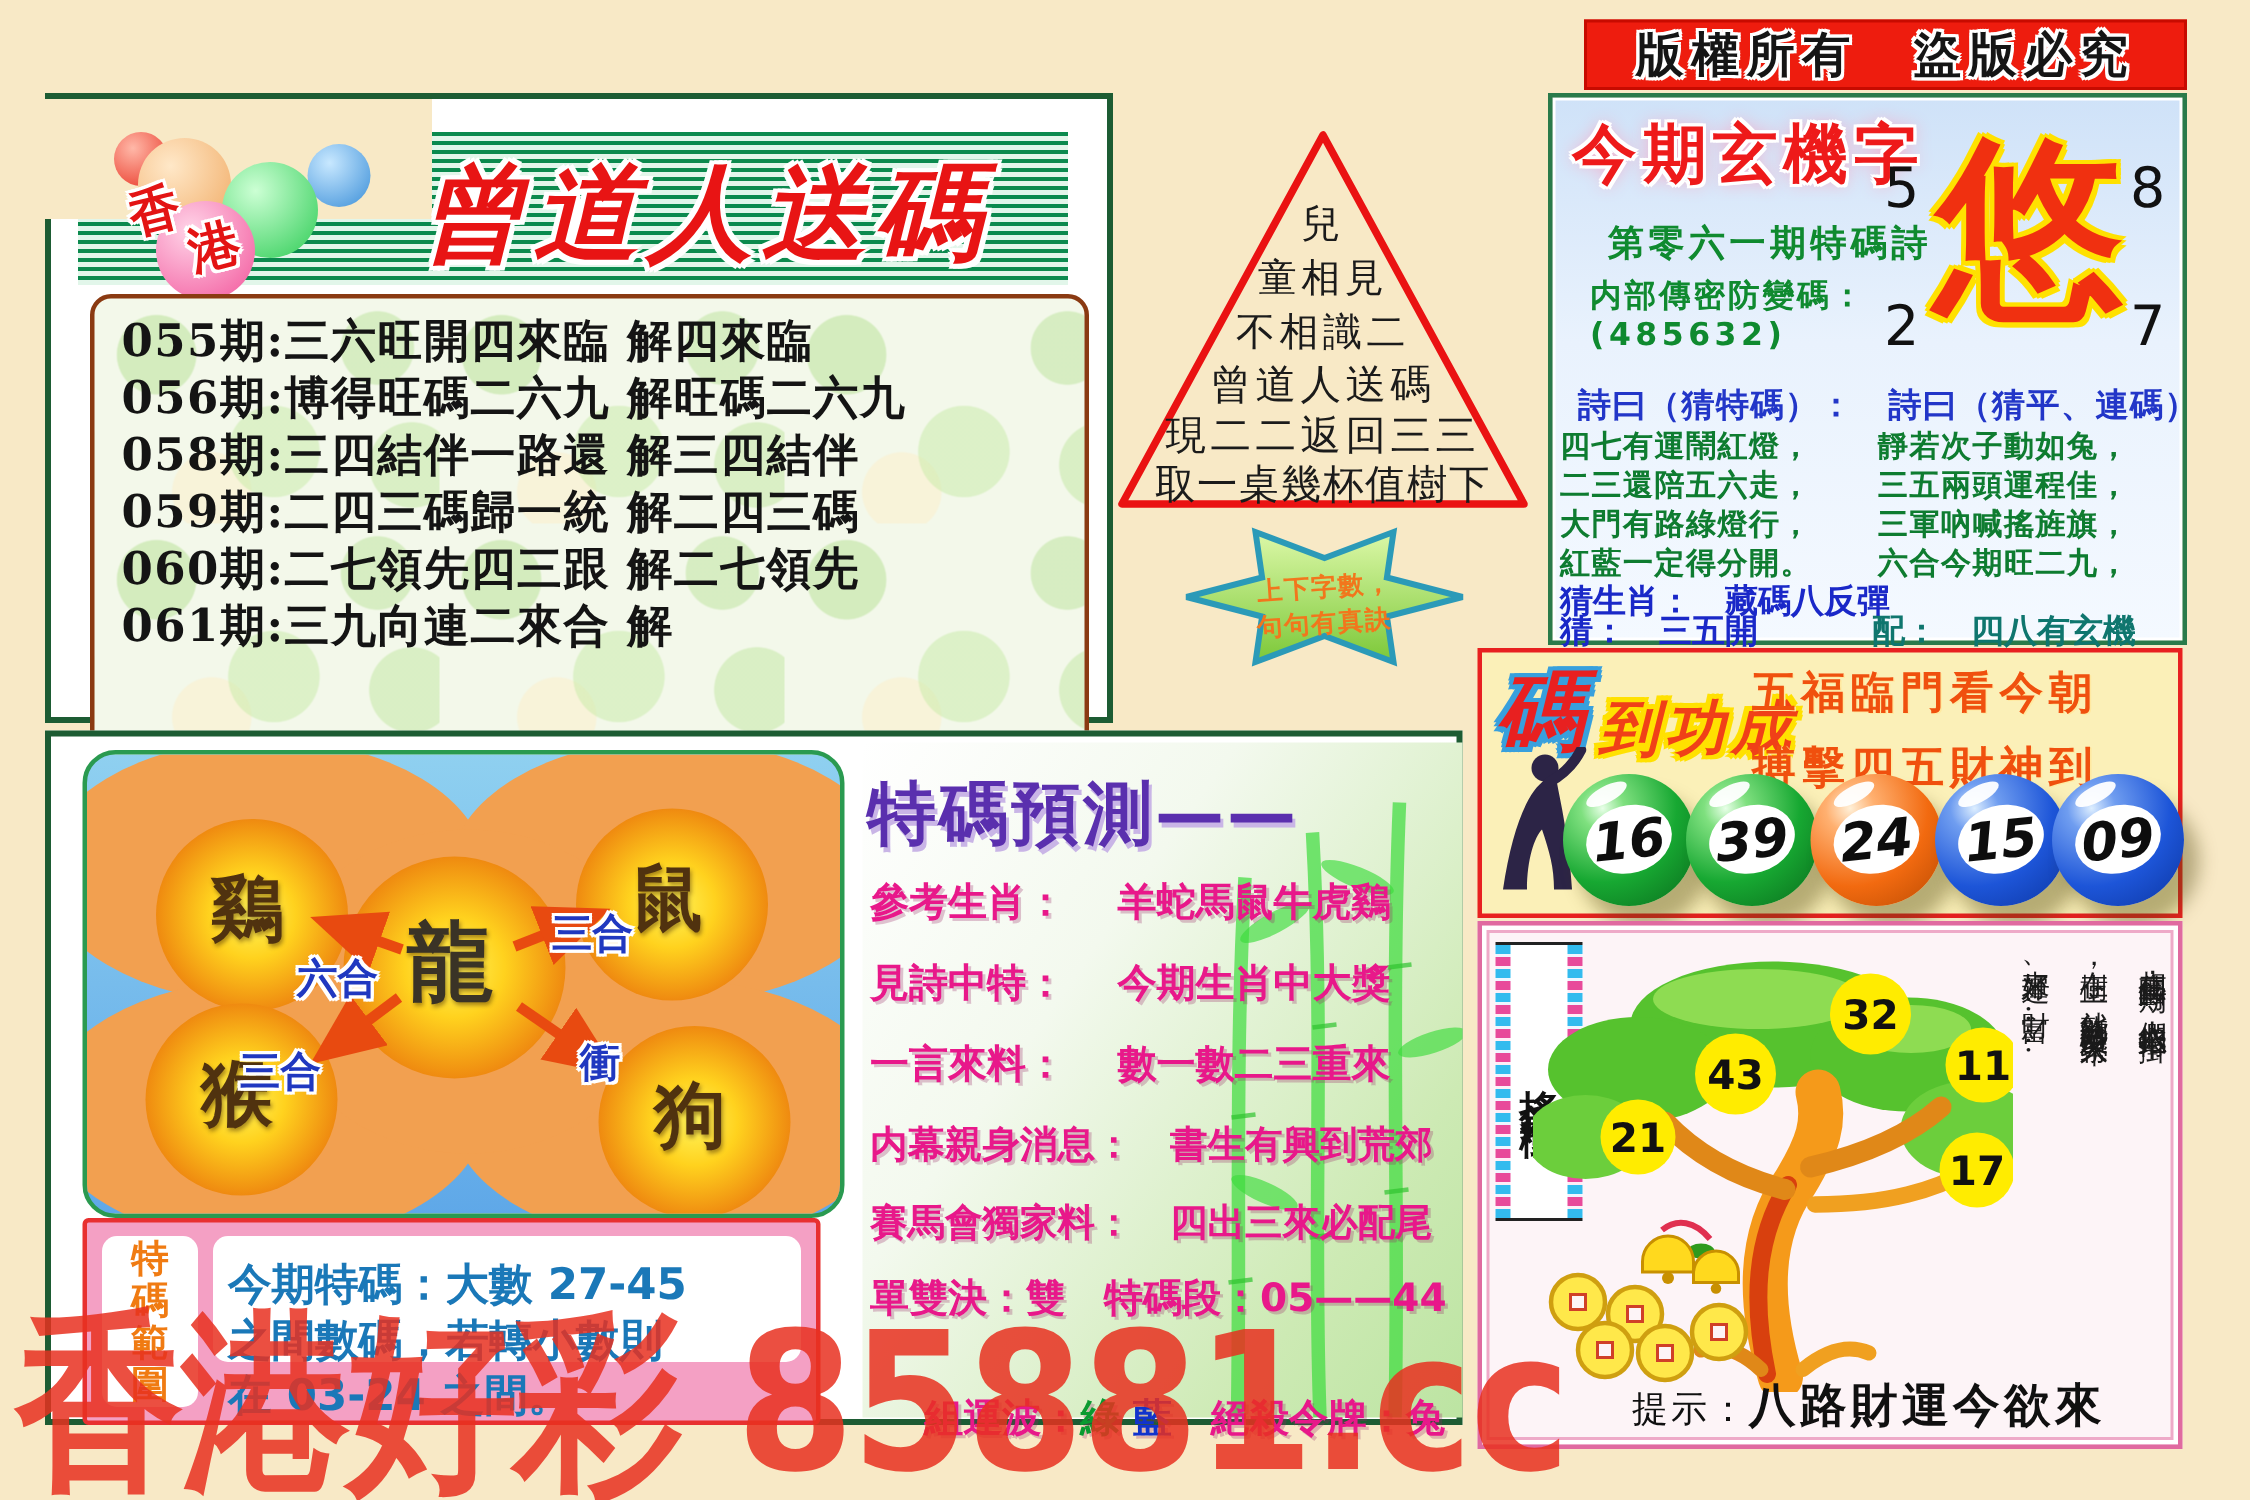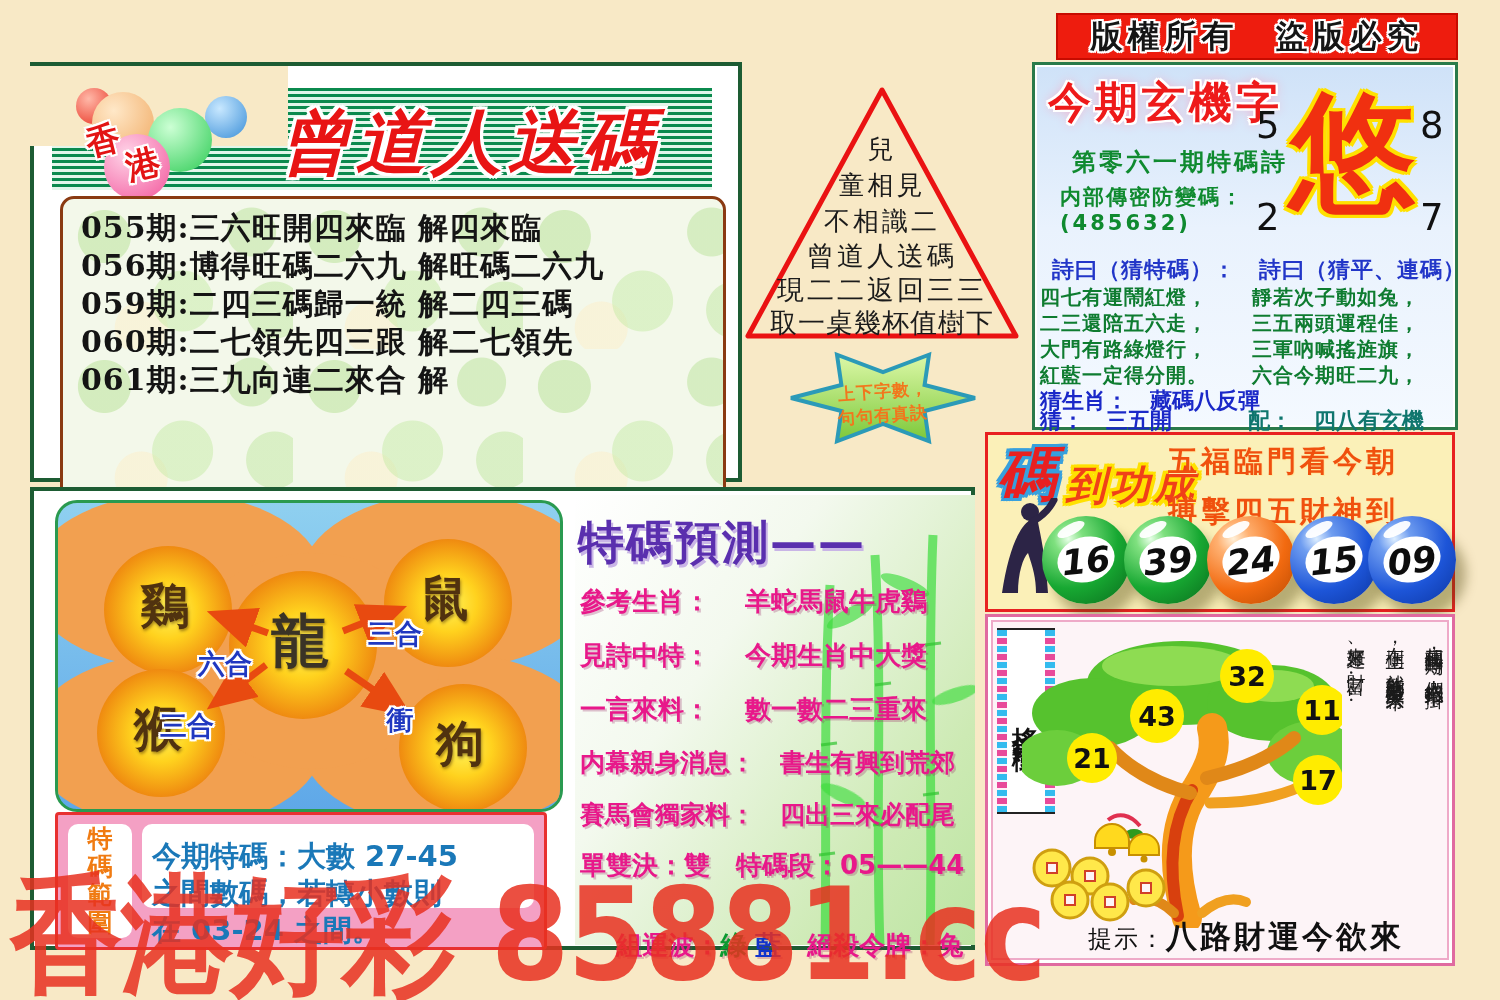--- a/index.html
+++ b/index.html
@@ -118,21 +118,21 @@
     font-size:19px;letter-spacing:2px;font-family:"DejaVu Serif",serif;}
   .story div{margin-left:13px;line-height:26px;}
   .hint{left:1088px;top:916px;white-space:nowrap;font-family:"DejaVu Serif",serif;color:#101010;}
   .hint .hl{font-size:24px;letter-spacing:2px;}
   .hint .hv{font-size:31px;font-weight:700;letter-spacing:3px;}
 
   
   .panel-bl{left:30px;top:487px;width:945px;height:463px;background:#fff;border:4px solid #1d5c33;box-sizing:border-box;}
   .zodiac{left:55px;top:500px;width:508px;height:312px;border:3px solid #2a9a50;border-radius:22px;
     box-sizing:border-box;overflow:hidden;background:linear-gradient(180deg,#8fd0f0,#5fa8e8);}
-  .z-rel{position:absolute;transform:translate(-50%,-50%);font-size:27px;font-weight:800;color:#2038c0;z-index:4;margin-top:12px;}
+  .z-rel{position:absolute;transform:translate(-50%,-50%);font-size:27px;font-weight:800;color:#2038c0;z-index:4;}
   .zr0{left:225px;top:652px;} .zr1{left:395px;top:622px;} .zr2{left:187px;top:714px;} .zr3{left:400px;top:708px;}
   .z-animal{position:absolute;transform:translate(-50%,-50%);font-size:48px;font-weight:800;color:#50320f;
     z-index:3;text-shadow:1px 2px 3px rgba(60,30,0,.45);}
   .za0{left:165px;top:606px;} .za1{left:445px;top:599px;} .za2{left:158px;top:729px;} .za3{left:460px;top:744px;}
   .z-center{left:300px;top:642px;font-size:58px;color:#3a3326;}
 
   
   .range{left:55px;top:812px;width:492px;height:138px;border:3px solid #e83030;border-radius:4px;
     box-sizing:border-box;background:#f4a0c4;}
   .range-label{left:68px;top:824px;width:64px;height:114px;background:#fff;border-radius:10px;
@@ -172,20 +172,21 @@
   <div class="abs balloon b5"></div>
   <div class="abs balloon b2"></div>
   <div class="abs balloon b3"></div>
   <div class="abs hk hk1 outline-w">香</div>
   <div class="abs hk hk2 outline-w">港</div>
   <div class="abs masthead-title outline-w3">曾道人送碼</div>
 
   <div class="abs history">
     <div class="history-row">055期:三六旺開四來臨 解四來臨</div>
     <div class="history-row">056期:博得旺碼二六九 解旺碼二六九</div>
+    <div class="history-row">058期:三四結伴一路還 解三四結伴</div>
     <div class="history-row">059期:二四三碼歸一統 解二四三碼</div>
     <div class="history-row">060期:二七領先四三跟 解二七領先</div>
     <div class="history-row">061期:三九向連二來合 解</div>
   </div>
 
   <div class="abs triangle">
     <svg width="280" height="258">
       <polygon points="140,6 6,252 274,252" fill="#f8e9c6" stroke="#ea1212" stroke-width="5" stroke-linejoin="round"></polygon>
     </svg>
     <div class="tri-line t0">兒</div>

